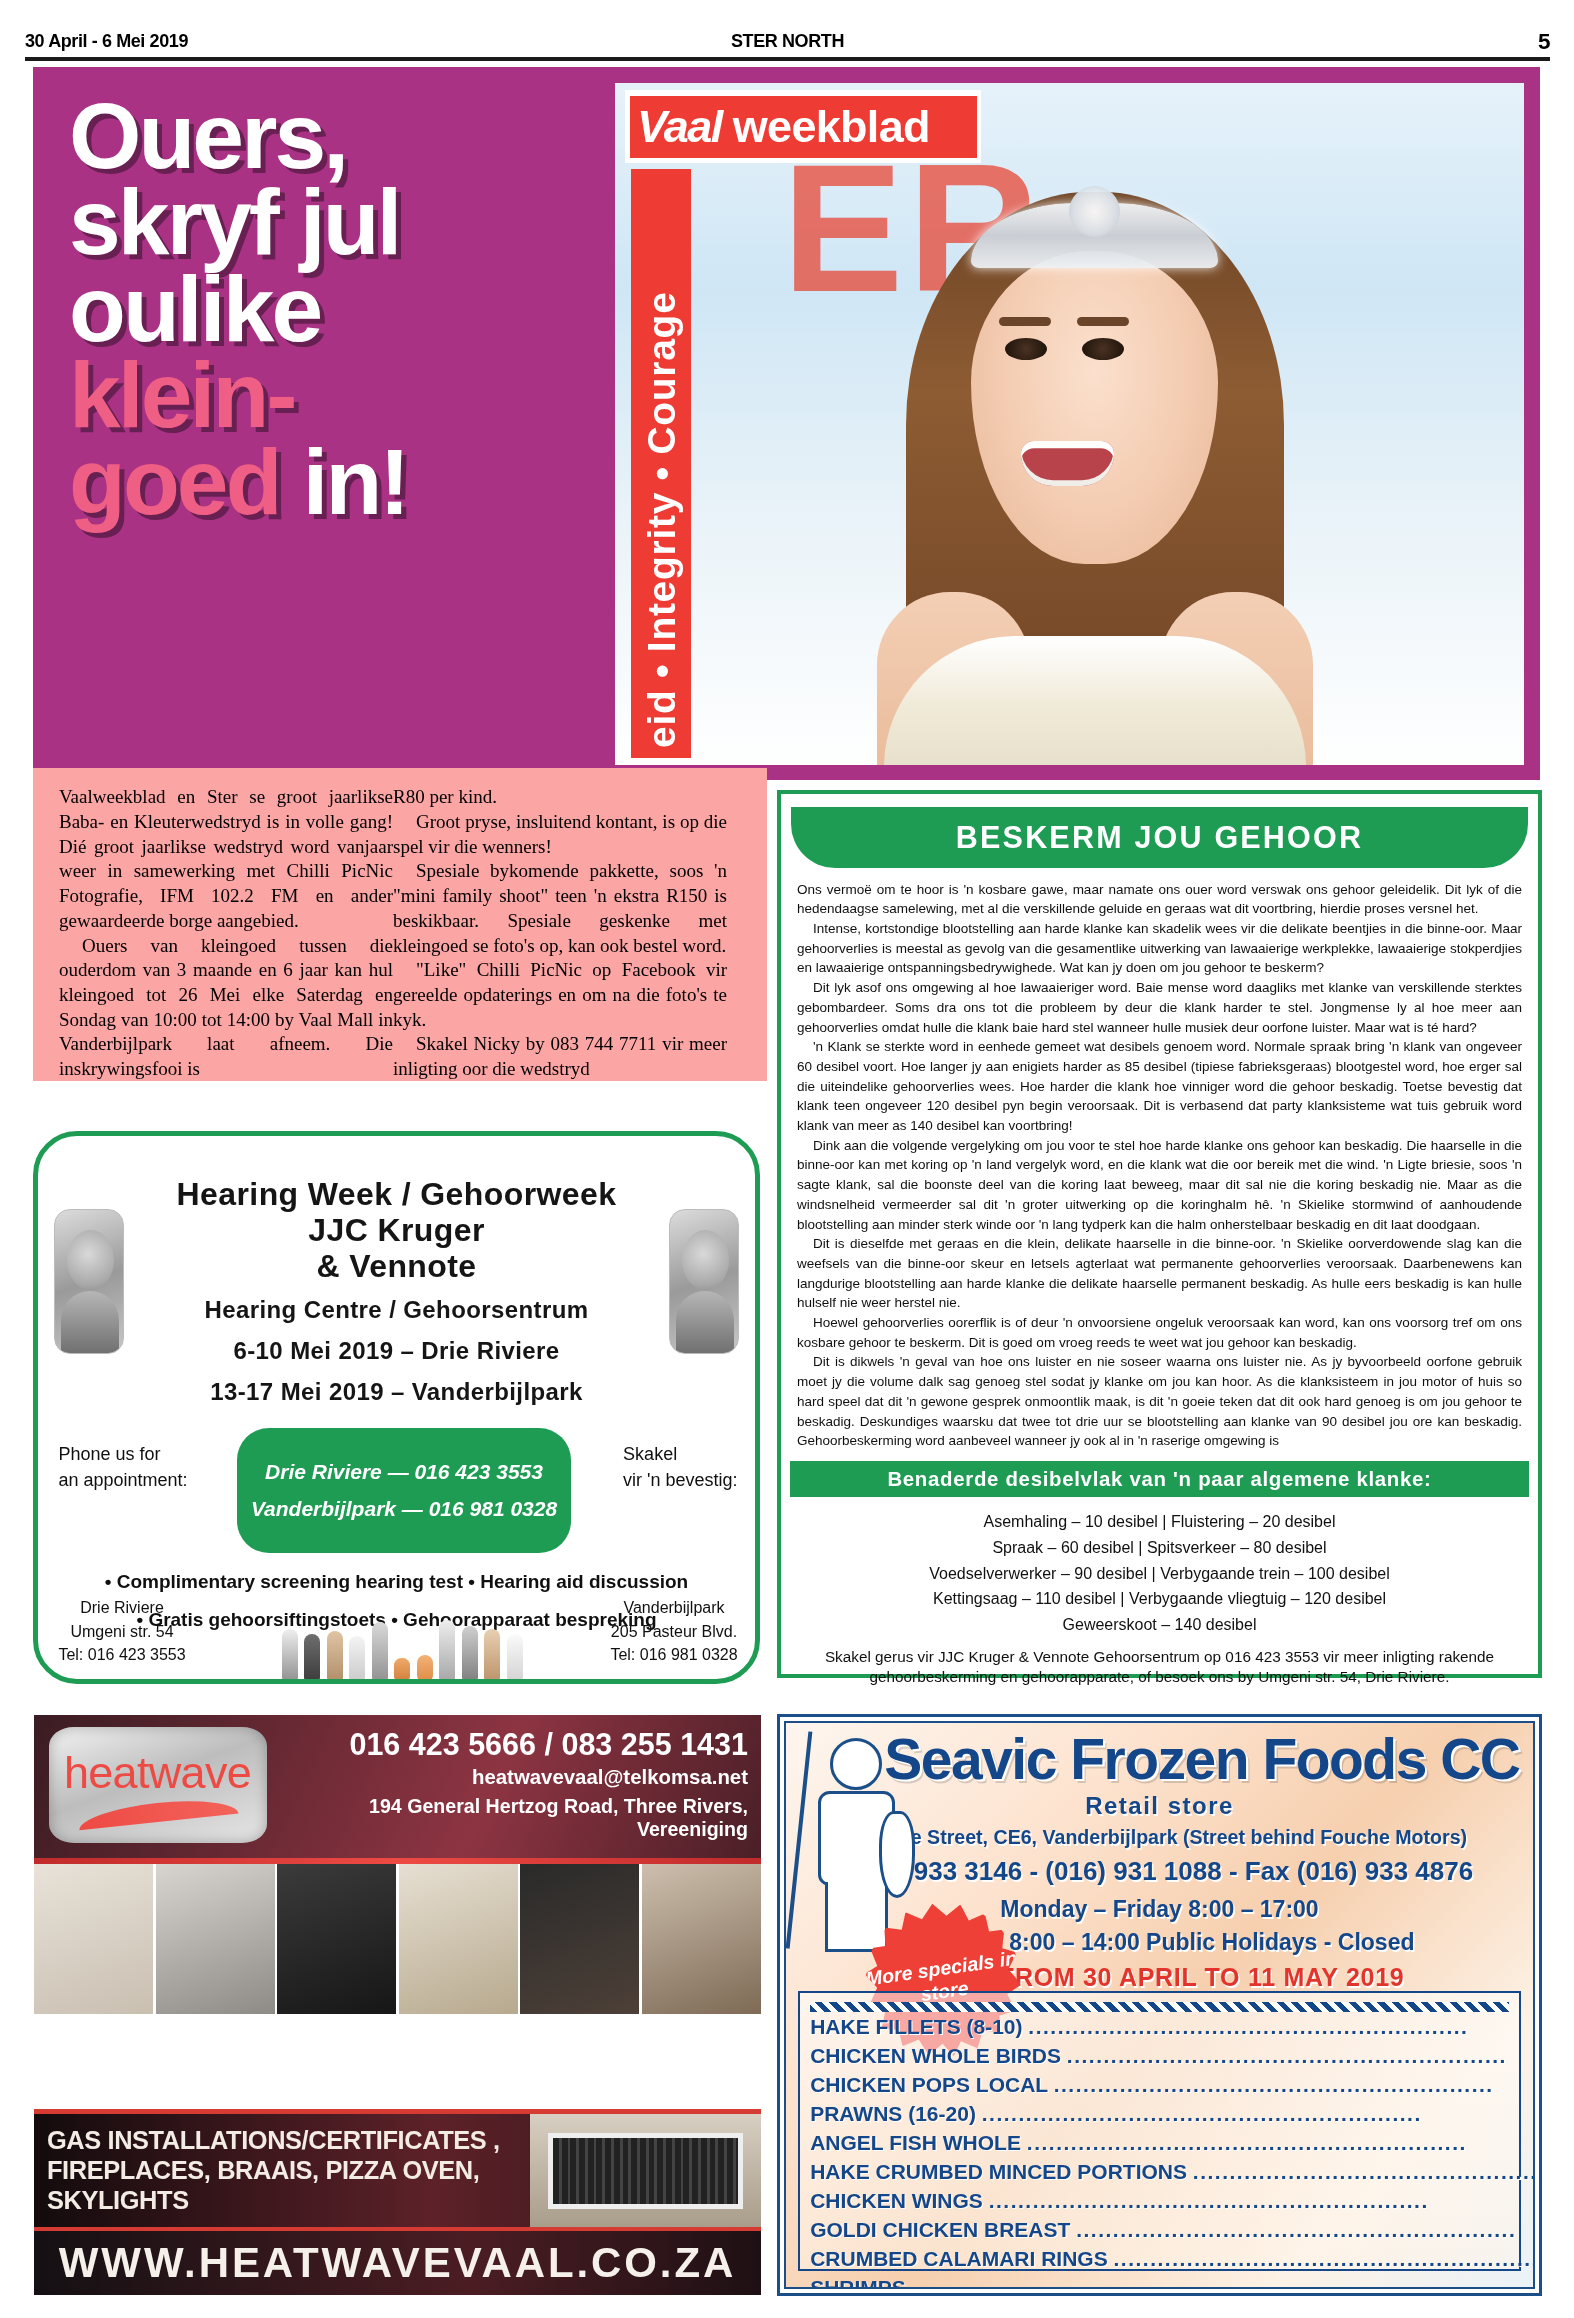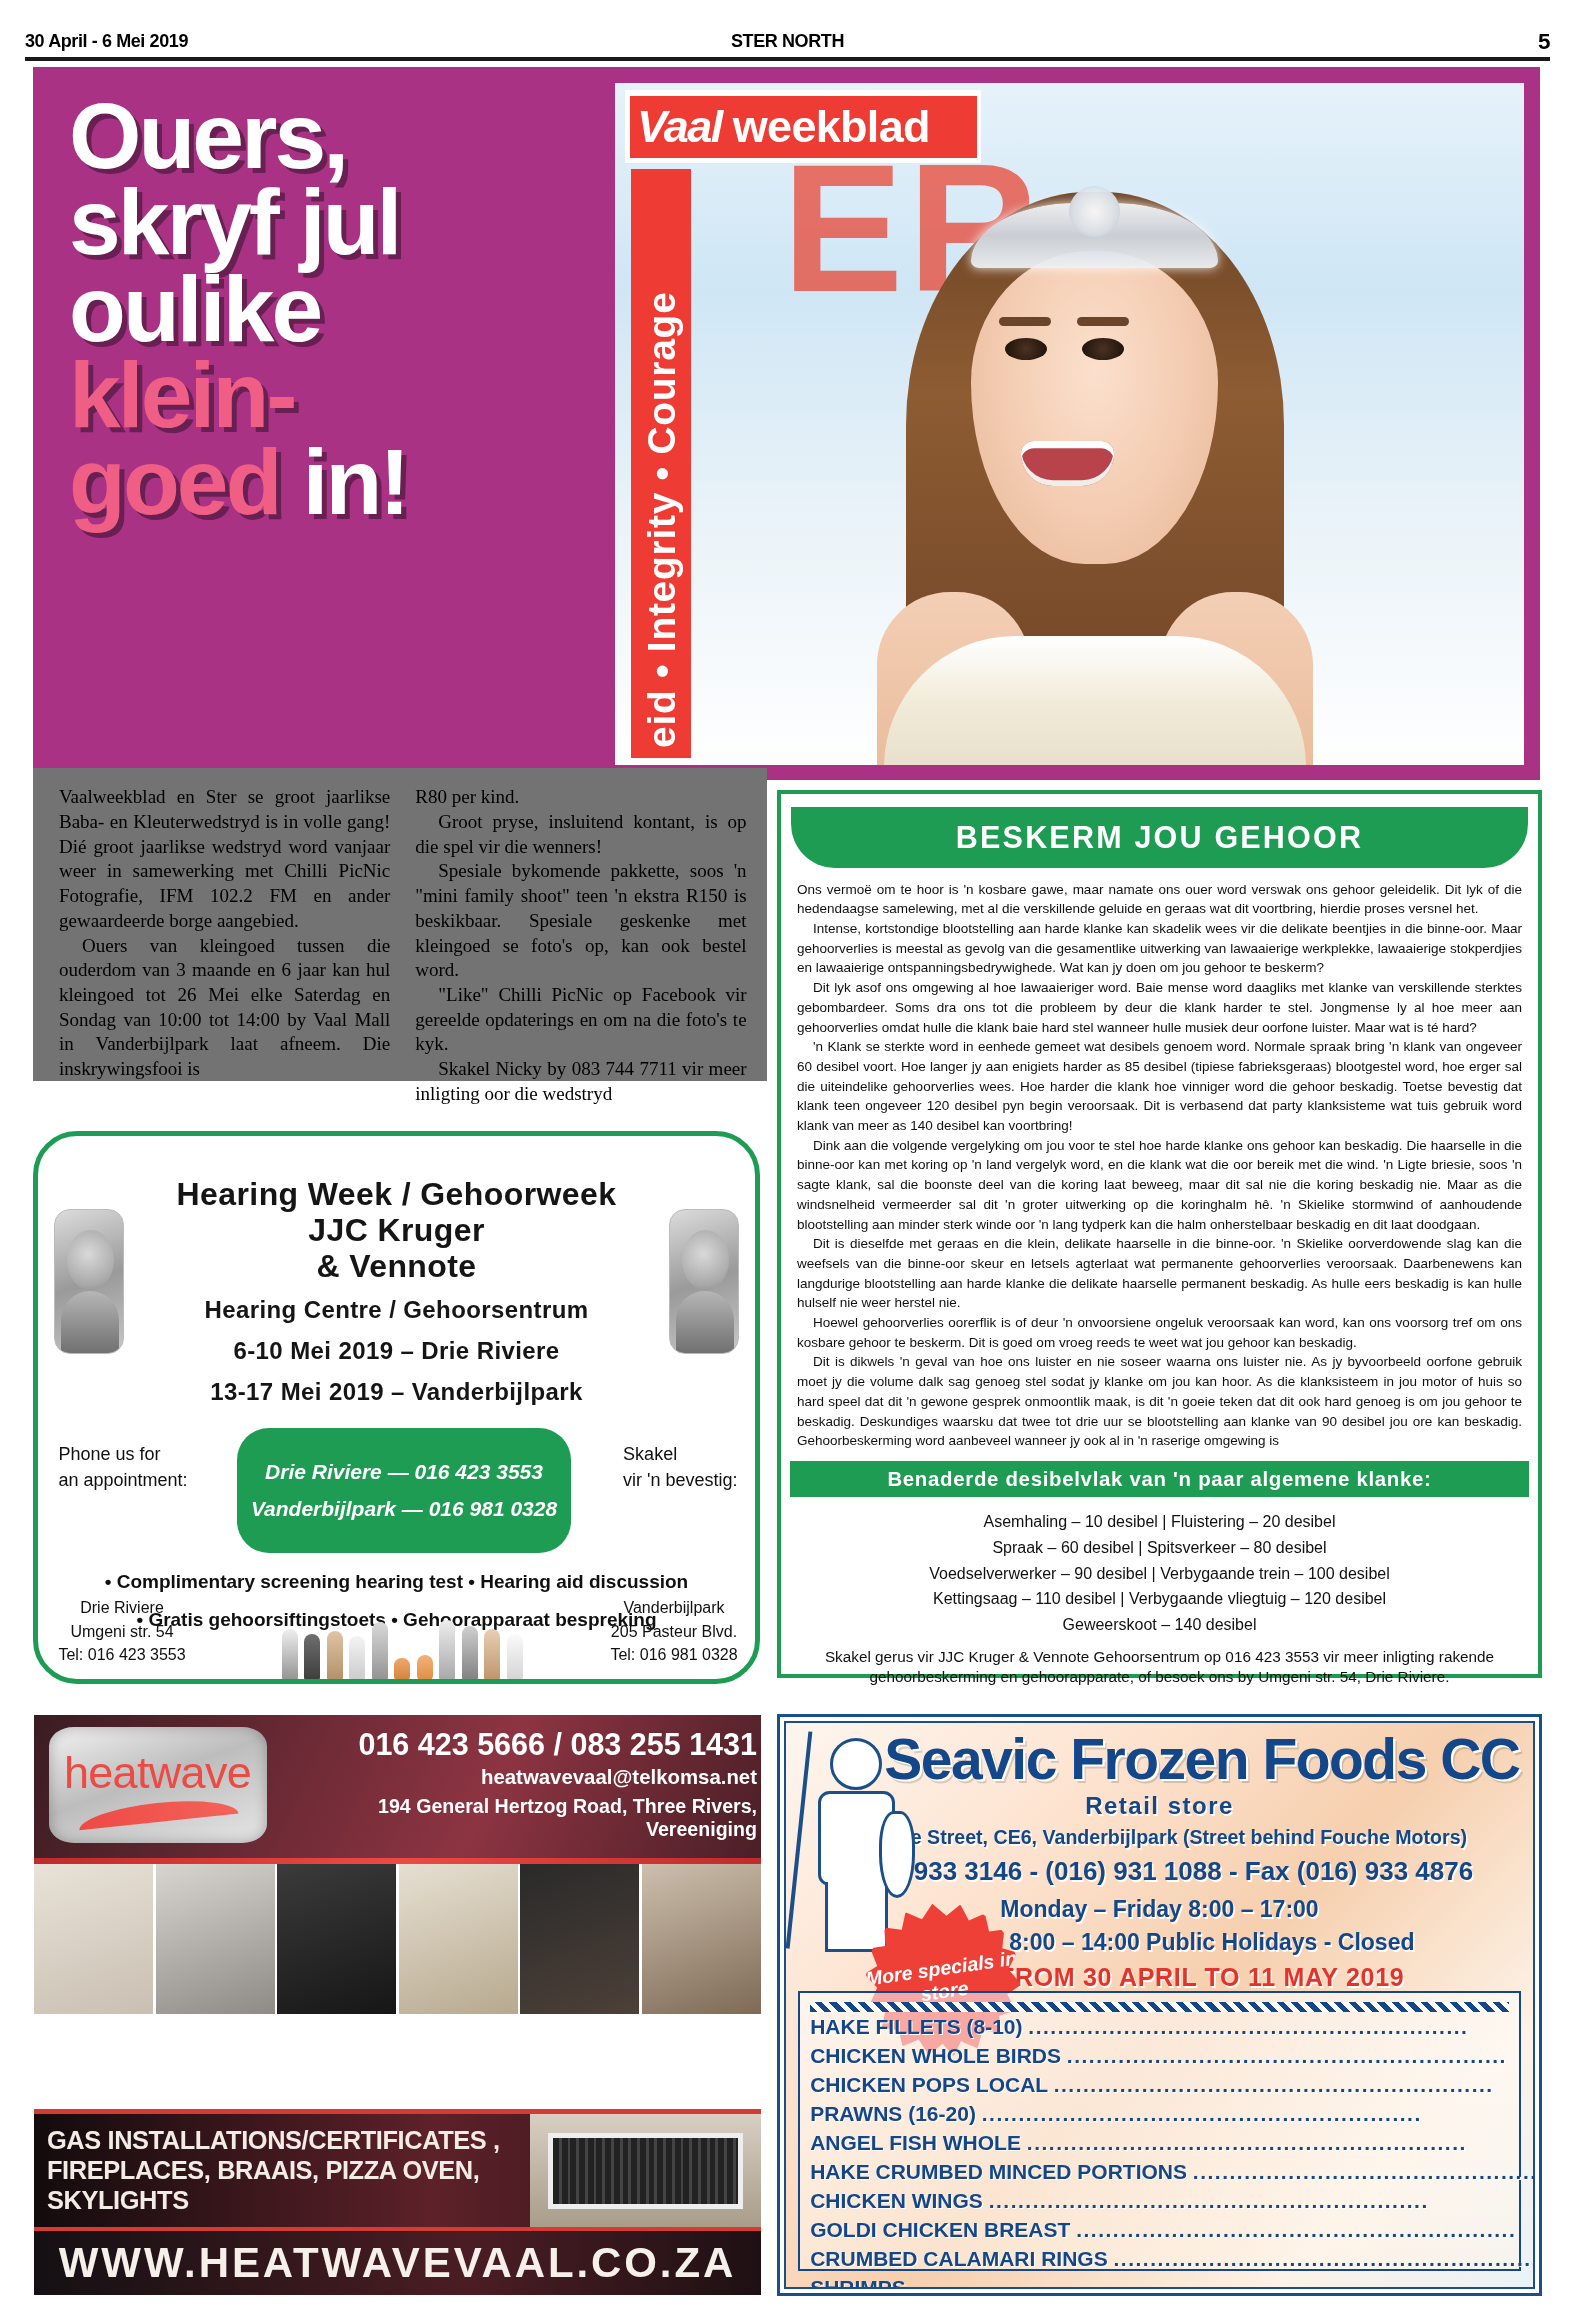--- a/index.html
+++ b/index.html
@@ -132,22 +132,22 @@
     position:absolute; top: 465px; width: 153px; height: 218px;
     background: linear-gradient(180deg,#f4cfb5 0%, #e7b896 100%);
     border-radius: 73px 73px 0 0;
   }
   .child .shoulder-l { left: 14.5px; }
   .child .shoulder-r { left: 298px; }
 
   
   .article {
     position: absolute; left: 33px; top: 768px; width: 734px; height: 313px;
-    background: #737373; padding: 17.4px 20.4px 7.3px 26px;
-    display: flex; gap: 25px;
+    background: #fca5a5; padding: 17.4px 20.4px 7.3px 26px;
+    display: flex; 
   }
   .article .col { width: 334px; font-size: 19px; line-height: 1.30; text-align: justify; }
   .article p { margin: 0; }
   .article p + p { text-indent: 23px; }
 
   
   .hw-ad {
     position: absolute; left: 33px; top: 1131px; width: 727px; height: 553px;
     border: 5.1px solid #1f9c54; border-radius: 44px; background: #ffffff;
     overflow: hidden;
@@ -282,21 +282,21 @@
   }
   .hwv-logo .lg {
     font-family: "Liberation Sans", sans-serif; font-size: 45px; color:#ee4a44; font-weight: normal;
     letter-spacing: -0.7px;
   }
   .hwv-logo .wave { width: 160px; height: 19px; margin-top: 4.4px;
     background: linear-gradient(90deg,#ee4a44,#f2635a); border-radius: 50% 50% 50% 50% / 100% 100% 0 0;
     transform: rotate(-6deg);
   }
   .hwv-contact {
-    position:absolute; right: 4px; top: 11.6px; width: 465px; text-align: right;
+    position:absolute; right: 13px; top: 11.6px; width: 465px; text-align: right;
     font-family: "Liberation Sans", sans-serif; font-weight: bold; color: #ffffff;
   }
   .hwv-contact .tel { font-size: 30.5px; letter-spacing: 0; }
   .hwv-contact .mail { font-size: 20.4px; margin-top: 4.4px; }
   .hwv-contact .addr { font-size: 19.6px; margin-top: 5.8px; }
 
   .hwv-strip {
     height: 5.8px; background: linear-gradient(90deg,#c02b2b,#ee4a44,#c02b2b);
   }
   .hwv-gallery { display: flex; height: 150px; gap: 2.2px; background:#fff; }

